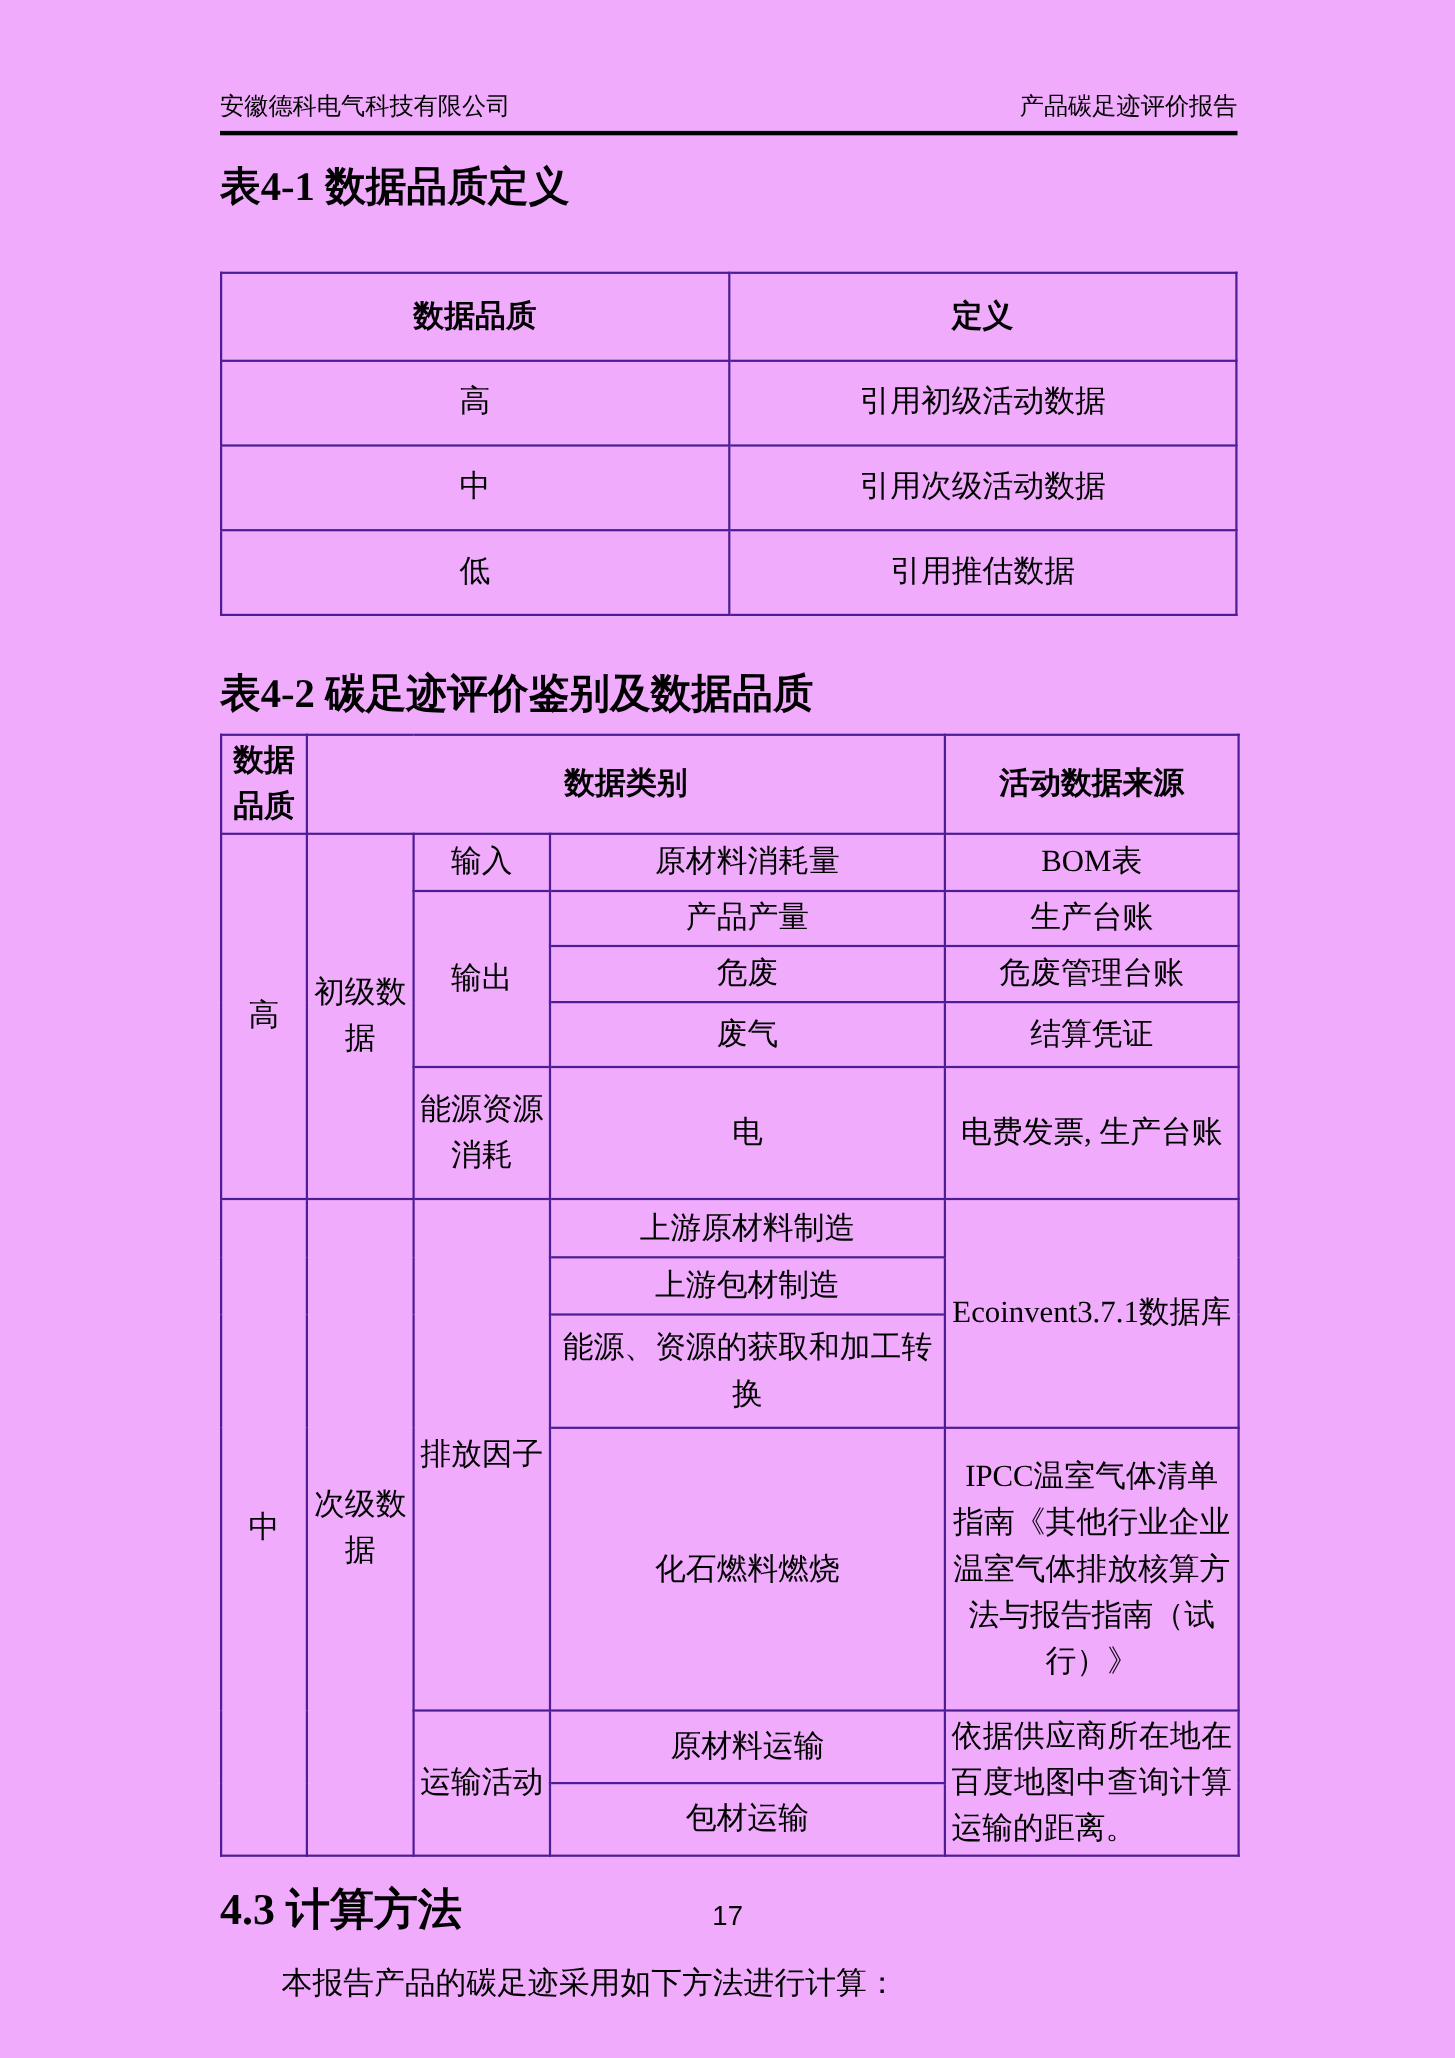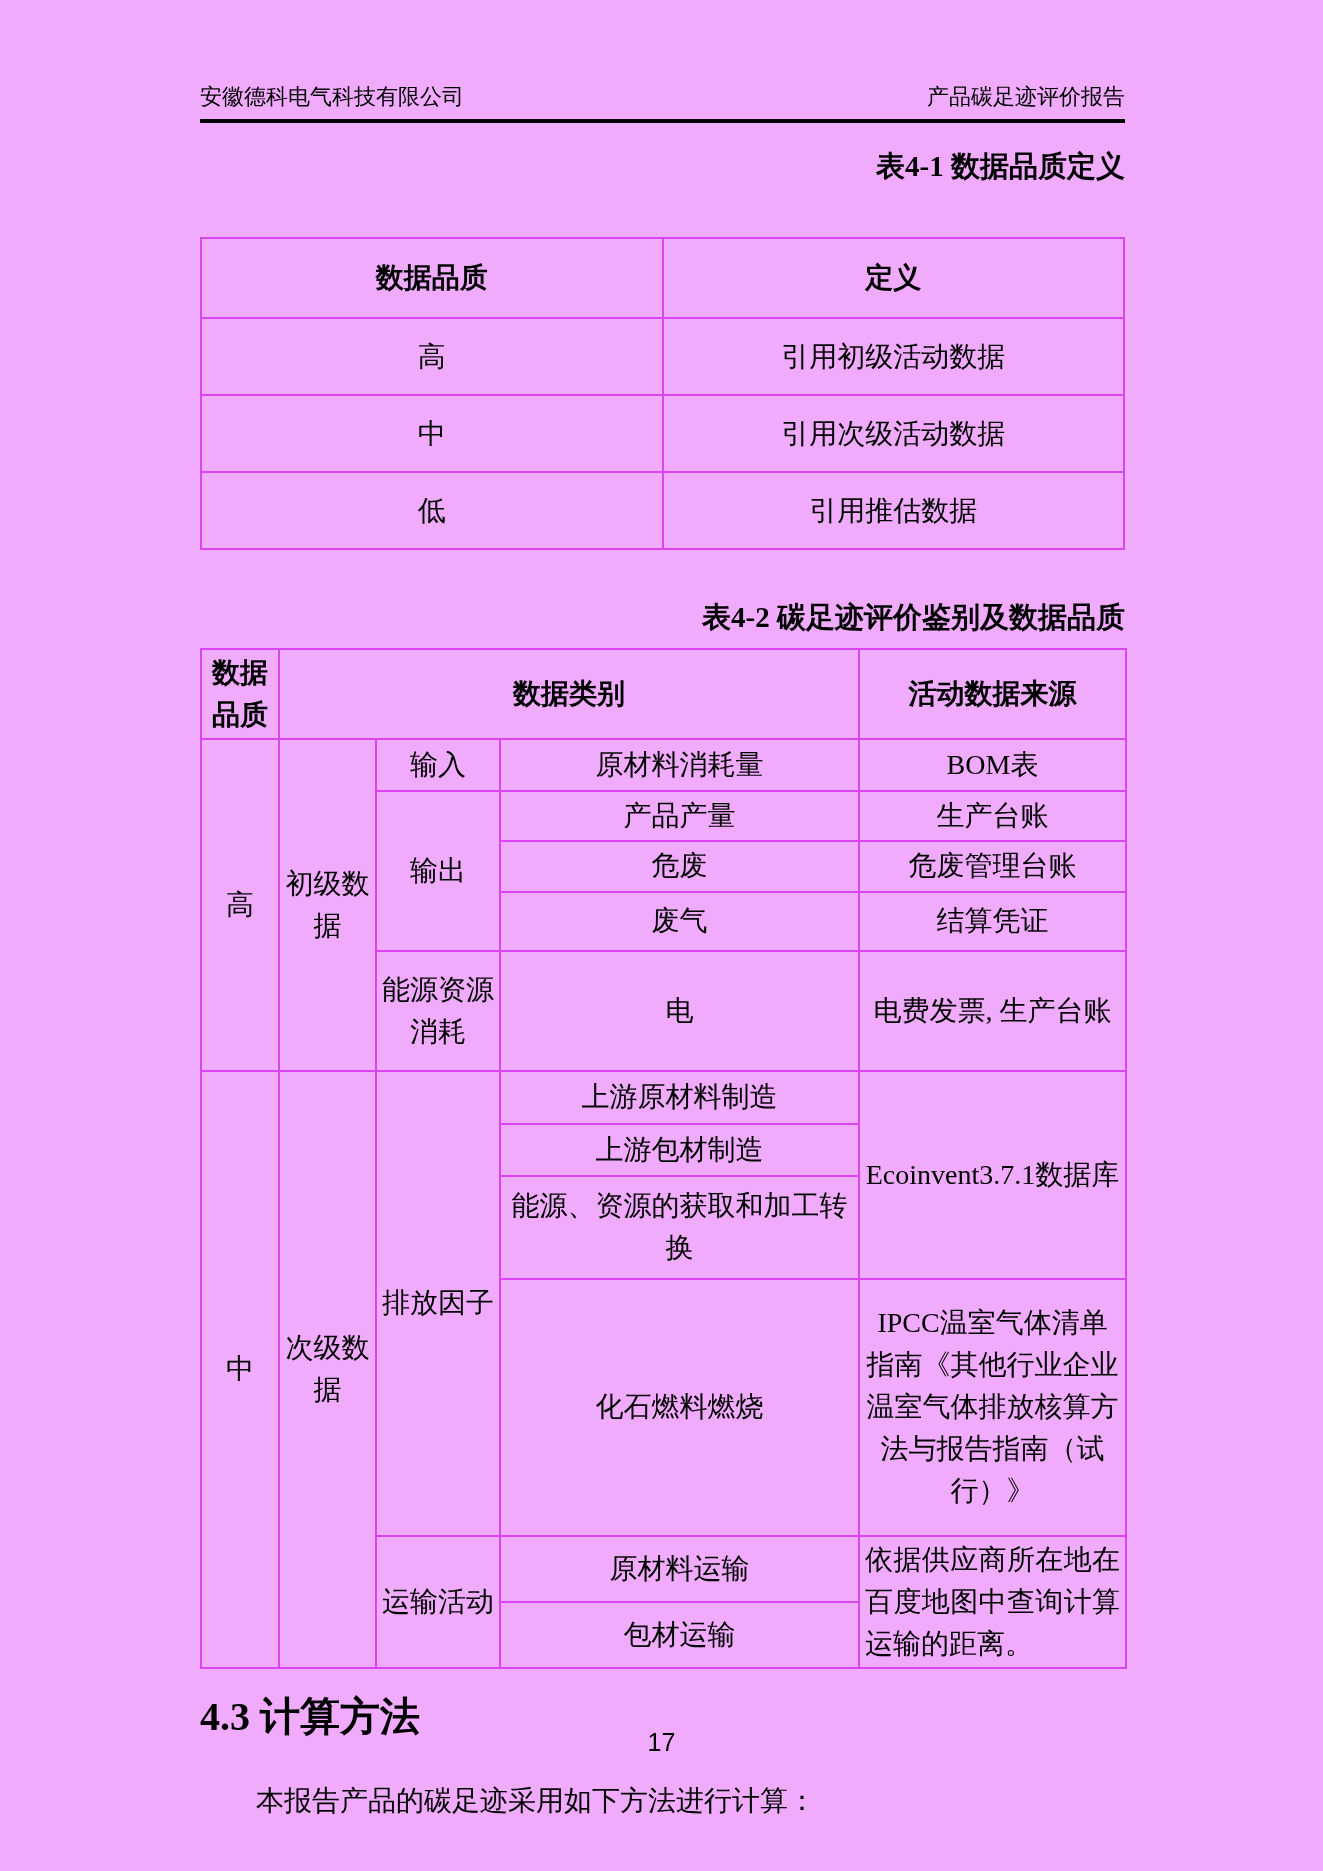--- a/index.html
+++ b/index.html
@@ -17,31 +17,31 @@
   
   .doc-header {
     display:flex; justify-content:space-between; align-items:flex-end;
     padding-top:84px;
     font-size:22px; line-height:1.2;
   }
   .header-rule { height:4px; background:#000; margin-top:9px; }
 
   
   .tbl-title {
-    text-align:right; font-weight:700; font-size:29px; line-height:1.2;
+    text-align:left; font-weight:700; font-size:37px; line-height:1.2;
   }
   .tbl-title.t1 { margin-top:26px; }
   .tbl-title.t2 { margin-top:50px; }
 
   table {
     border-collapse:collapse; width:100%; table-layout:fixed;
     margin-top:0;
   }
   td {
-    border:2px solid #d946ef;
+    border:2px solid #4c1d95;
     text-align:center; vertical-align:middle;
     font-size:28px; line-height:1.5;
     padding:2px 5px;
     overflow:hidden;
   }
   td.b { font-weight:700; }
   td.justify { text-align:justify; text-justify:inter-character; }
 
   .table1-wrap { margin-top:53px; }
   .table1 tr.hd  { height:80px; }
@@ -59,21 +59,21 @@
   .t2r8  { height:103px; }
   .t2r9  { height:257px; }
   .t2r10 { height:55px; }
   .t2r11 { height:55px; }
 
   .section-heading {
     margin-top:24px;
     font-size:40px; font-weight:700; line-height:1.2;
   }
   .body-paragraph {
-    margin-top:40px;
+    margin-top:24px;
     font-size:28px; line-height:1.4;
     text-indent:2em;
   }
   .page-number {
     position:absolute; left:0; right:0; top:1728px;
     text-align:center;
     font-family:"Liberation Sans","DejaVu Sans",sans-serif;
     font-size:25px;
   }
 </style>

